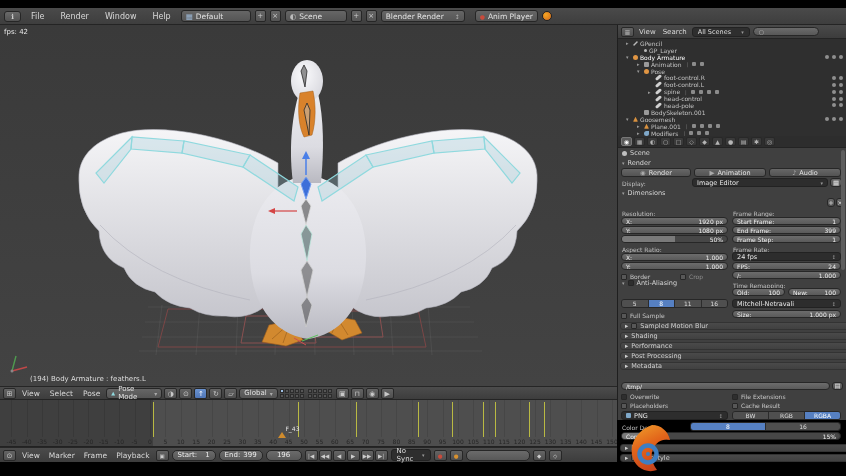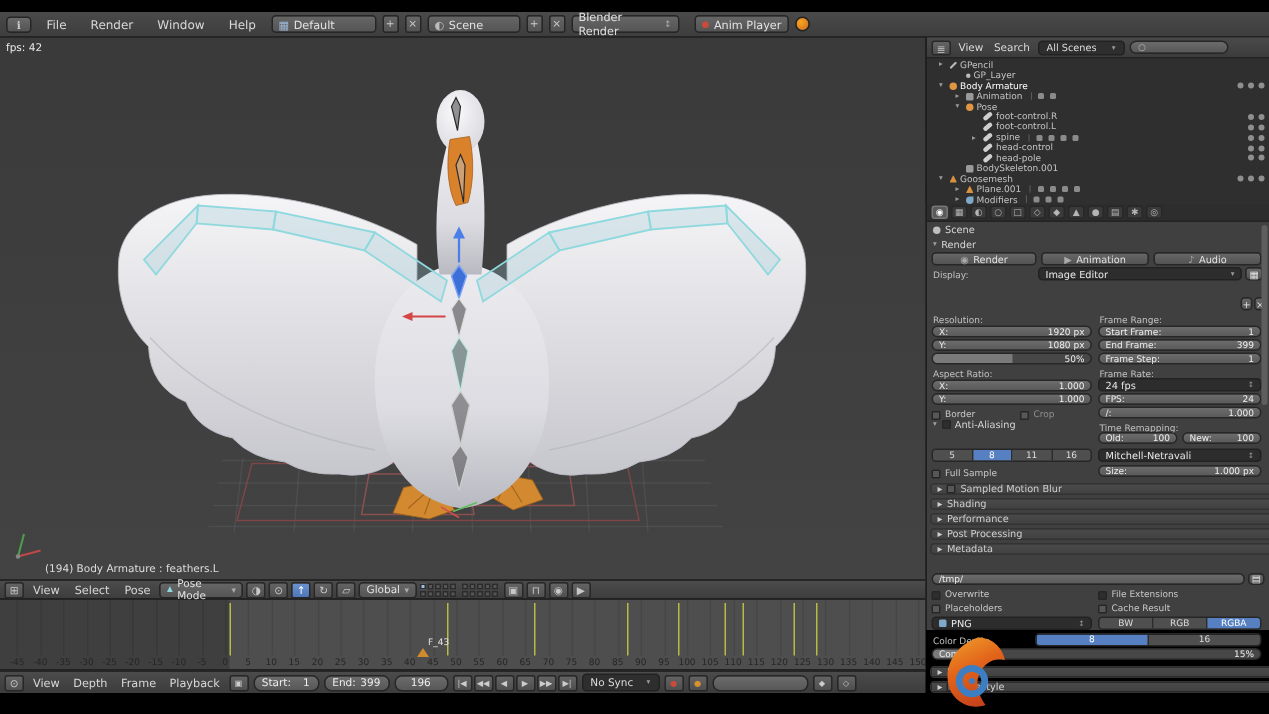--- a/index.html
+++ b/index.html
@@ -111,21 +111,21 @@
       <span>Default</span>
     </div>
     <div class="sqbtn"><span>+</span></div>
     <div class="sqbtn"><span>×</span></div>
     <div class="drop" style="width:62px">
       <span style="color:#bbb">◐</span>
       <span>Scene</span>
     </div>
     <div class="sqbtn"><span>+</span></div>
     <div class="sqbtn"><span>×</span></div>
-    <div class="drop" style="width:72px; justify-content:flex-end">
+    <div class="drop" style="width:84px; justify-content:space-between">
       <span>Blender Render</span>
       <span class="arw">↕</span>
     </div>
     <div class="drop" style="margin-left:6px">
       <span style="color:#c94b3c; font-size:6px">●</span>
       <span>Anim Player</span>
     </div>
     <span class="blogo"></span>
   </div>
 
@@ -384,21 +384,21 @@
       <div class="kf" style="left: 494.96px;"></div>
       <div class="kf" style="left: 528.84px;"></div>
       <div class="kf" style="left: 544.24px;"></div>
       <div class="marker" style="left: 282.44px;"></div>
       <span class="marker-label" style="left: 292.44px;">F_43</span>
     </div>
 
   <div id="tlheader" class="abs">
     <div class="hic"><span>⊙</span></div>
     <span class="menu">View</span>
-    <span class="menu">Depth</span>
+    <span class="menu">Marker</span>
     <span class="menu">Frame</span>
     <span class="menu">Playback</span>
     <div class="pbtn"><span>▣</span></div>
     <div class="nfield" style="width:44px">
       <span>Start:</span>
       <span>1</span>
     </div>
     <div class="nfield" style="width:44px">
       <span>End:</span>
       <span>399</span>
@@ -407,21 +407,21 @@
       <span>196</span>
     </div>
     <div style="display:flex; gap:1px" id="pb-controls">
         <div class="pbtn">|◀</div>
         <div class="pbtn">◀◀</div>
         <div class="pbtn">◀</div>
         <div class="pbtn">▶</div>
         <div class="pbtn">▶▶</div>
         <div class="pbtn">▶|</div>
       </div>
-    <div class="ddark" style="width:52px; justify-content:space-between">
+    <div class="ddark" style="width:40px; justify-content:space-between">
       <span>No Sync</span>
       <span style="color:#999; font-size:5px">▾</span>
     </div>
     <div class="pbtn"><span style="color:#c94b3c">●</span></div>
     <div class="pbtn"><span style="color:#d8912f">●</span></div>
     <div class="nfield" style="width:64px">
         <span></span>
       </div>
     <div class="pbtn"><span>◆</span></div>
     <div class="pbtn"><span>◇</span></div>
@@ -605,20 +605,24 @@
     </div>
     <span class="plabel" style="left:4px; top:44px">Display:</span>
     <div class="pdark" style="left:74px; top:42px; width:136px">
       <span>Image Editor</span>
       <span style="color:#999; font-size:5px">▾</span>
     </div>
     <div class="pbtn2" style="left:212px; top:42px; width:12px">
         <span>▦</span>
       </div>
 
+    <div class="row phead" style="top:53px">
+      <span class="tri">▾</span>
+      <span>Dimensions</span>
+    </div>
     <div class="pbtn2" style="left:209px; top:62px; width:8px">
         <span>+</span>
       </div>
     <div class="pbtn2" style="left:218px; top:62px; width:8px">
         <span>×</span>
       </div>
 
     <span class="plabel" style="left:4px; top:74px">Resolution:</span>
     <div class="pfield" style="left:3px; top:81px; width:107px">
       <span>X:</span>

